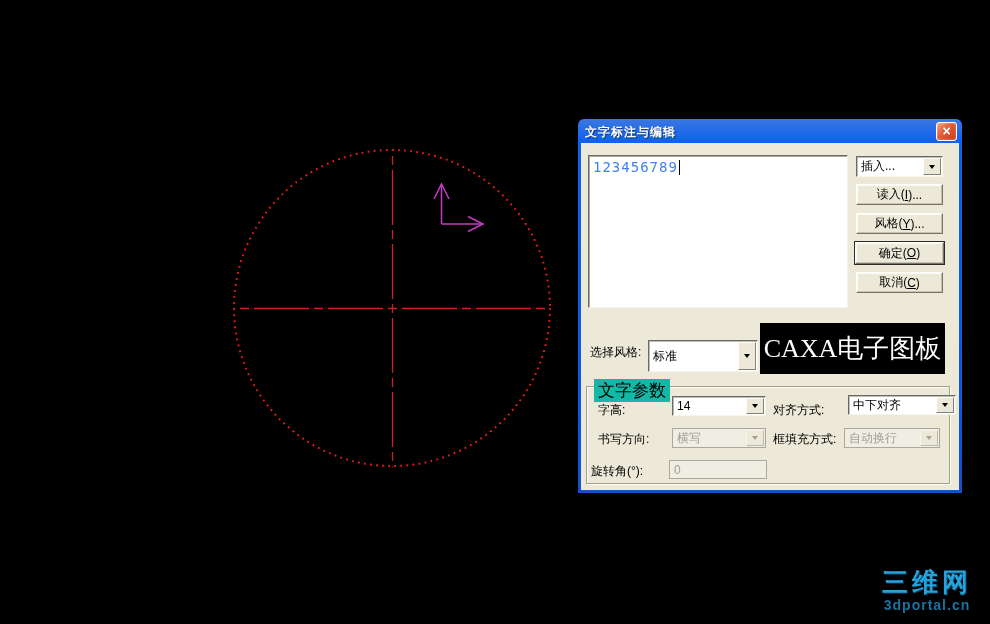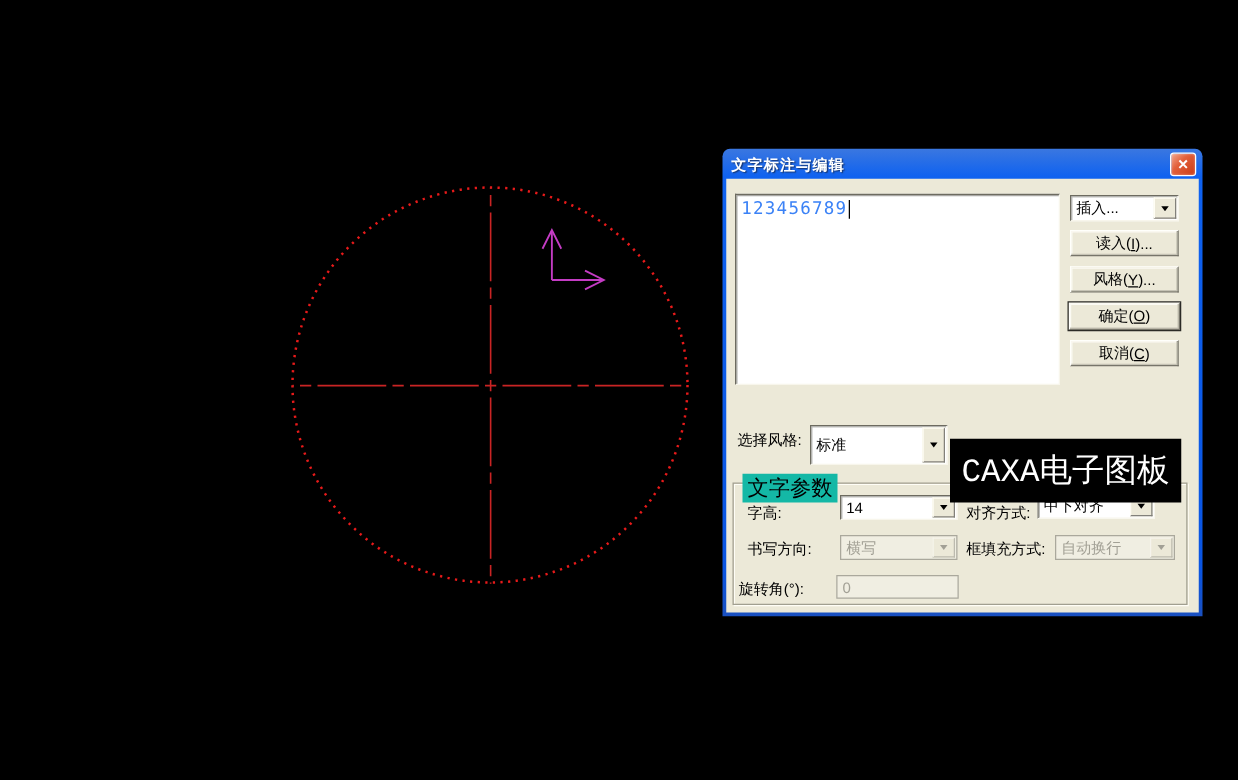--- a/index.html
+++ b/index.html
@@ -60,21 +60,21 @@
 
   .lbl{position:absolute;font-size:12px;color:#000;white-space:nowrap;}
 
   .groupbox{position:absolute;left:5px;top:243px;width:364px;height:98px;box-sizing:border-box;
             border:1px solid #a19f90;box-shadow:1px 1px 0 #fffef6,inset 1px 1px 0 #fffef6;}
   .group-title{position:absolute;left:13px;top:236px;background:#14b8a6;padding:0 4px;font-size:17px;}
 
   
   .caxa{position:absolute;left:760px;top:323px;width:185px;height:51px;background:#000;z-index:30;
         display:flex;align-items:center;justify-content:center;color:#fff;
-        font-family:Liberation Mono, monospace;font-size:26px;font-weight:400;white-space:nowrap;margin-top:28px;}
+        font-family:Liberation Serif, serif;font-size:26px;font-weight:400;white-space:nowrap;}
   .sitemark{position:absolute;left:882px;top:569px;z-index:5;text-align:center;line-height:1;}
   .site-name{font-size:26px;font-weight:bold;letter-spacing:4px;
              text-shadow:1px 1px 0 rgba(10,60,95,.9);}
   .site-url{font-size:14px;font-weight:bold;letter-spacing:1px;margin-top:3px;opacity:.85;}
 </style>
 </head>
 <body>
 
 <div class="app">
 
@@ -147,21 +147,21 @@
 
       <span class="lbl" style="left:17px;top:259px;">字高:</span>
       <div class="combo" style="left:91px;top:253px;width:94px;height:20px;">
         <span class="combo-value">14</span>
         <span class="combo-btn">
             <i class="arr"></i>
           </span>
       </div>
 
       <span class="lbl" style="left:192px;top:259px;">对齐方式:</span>
-      <div class="combo" style="left:249px;top:252px;width:94px;height:20px;">
+      <div class="combo" style="left:267px;top:252px;width:108px;height:20px;">
         <span class="combo-value">中下对齐</span>
         <span class="combo-btn">
             <i class="arr"></i>
           </span>
       </div>
 
       <span class="lbl" style="left:17px;top:288px;">书写方向:</span>
       <div class="combo disabled" style="left:91px;top:285px;width:94px;height:20px;">
         <span class="combo-value">横写</span>
         <span class="combo-btn">
@@ -178,14 +178,18 @@
       </div>
 
       <span class="lbl" style="left:10px;top:320px;">旋转角(°):</span>
       <div class="inputfield" style="left:88px;top:317px;width:98px;height:19px;">0</div>
 
     </div>
   </div>
 
   <div class="caxa">CAXA电子图板</div>
 
+  <div class="sitemark">
+    <div class="site-name" style="color: rgb(37, 162, 218);">三维网</div>
+    <div class="site-url" style="color: rgb(30, 134, 189);">3dportal.cn</div>
+  </div>
 
 </div>
 
 </body></html>

